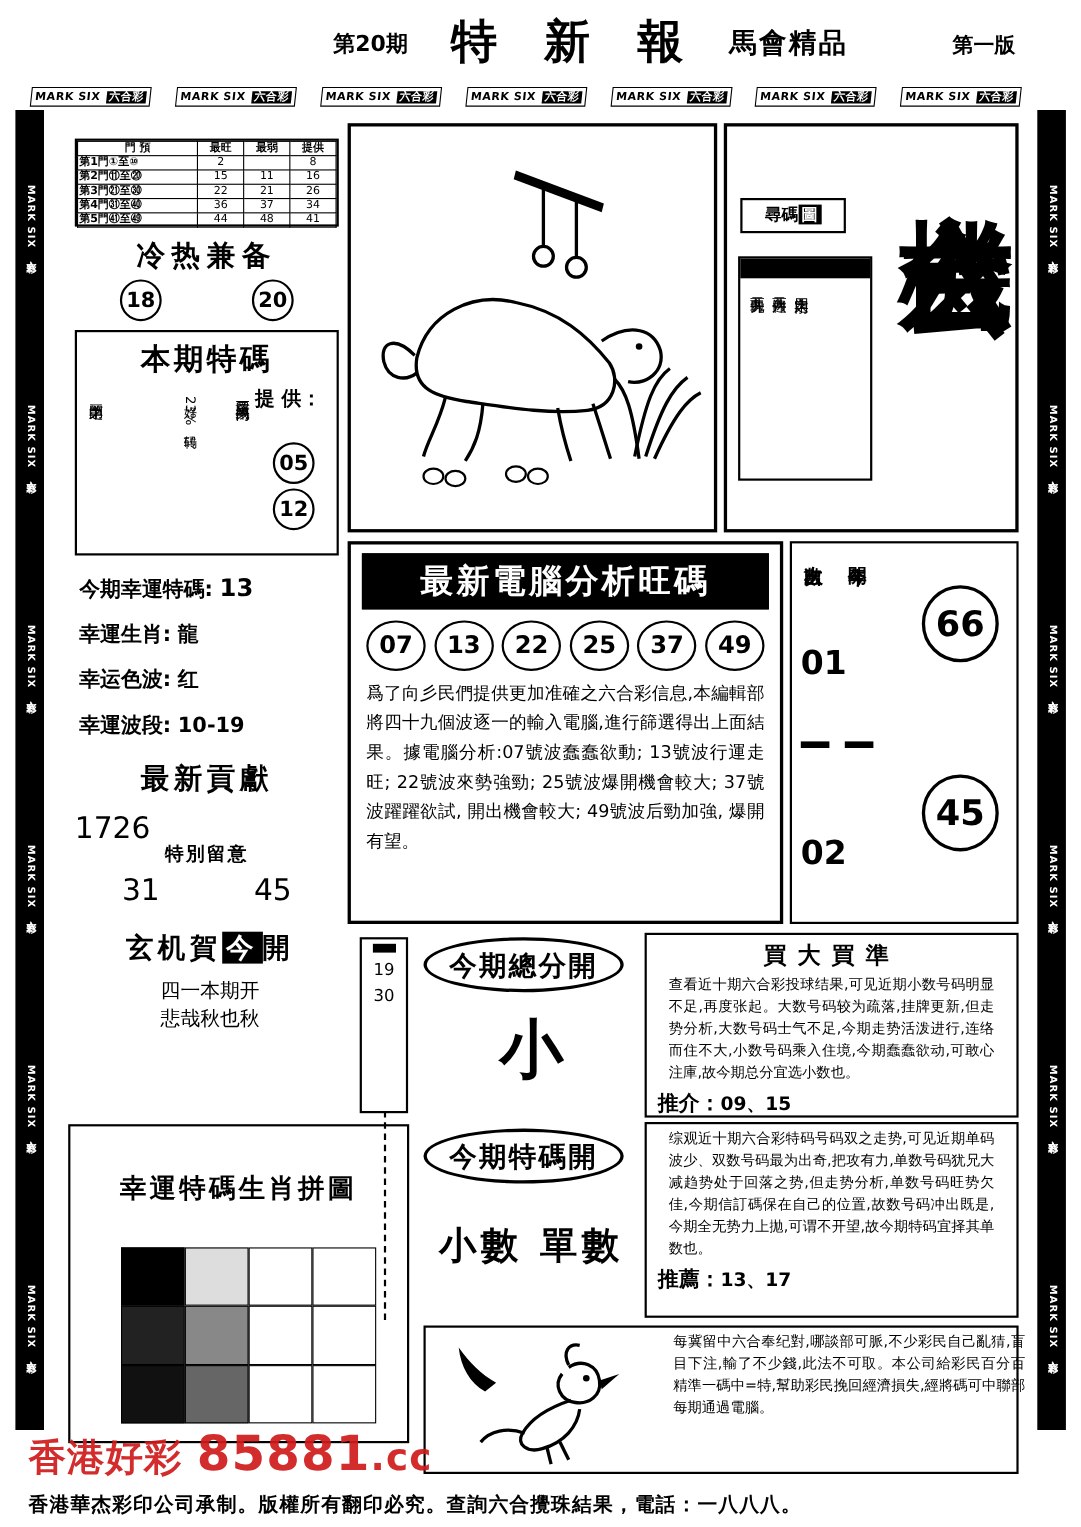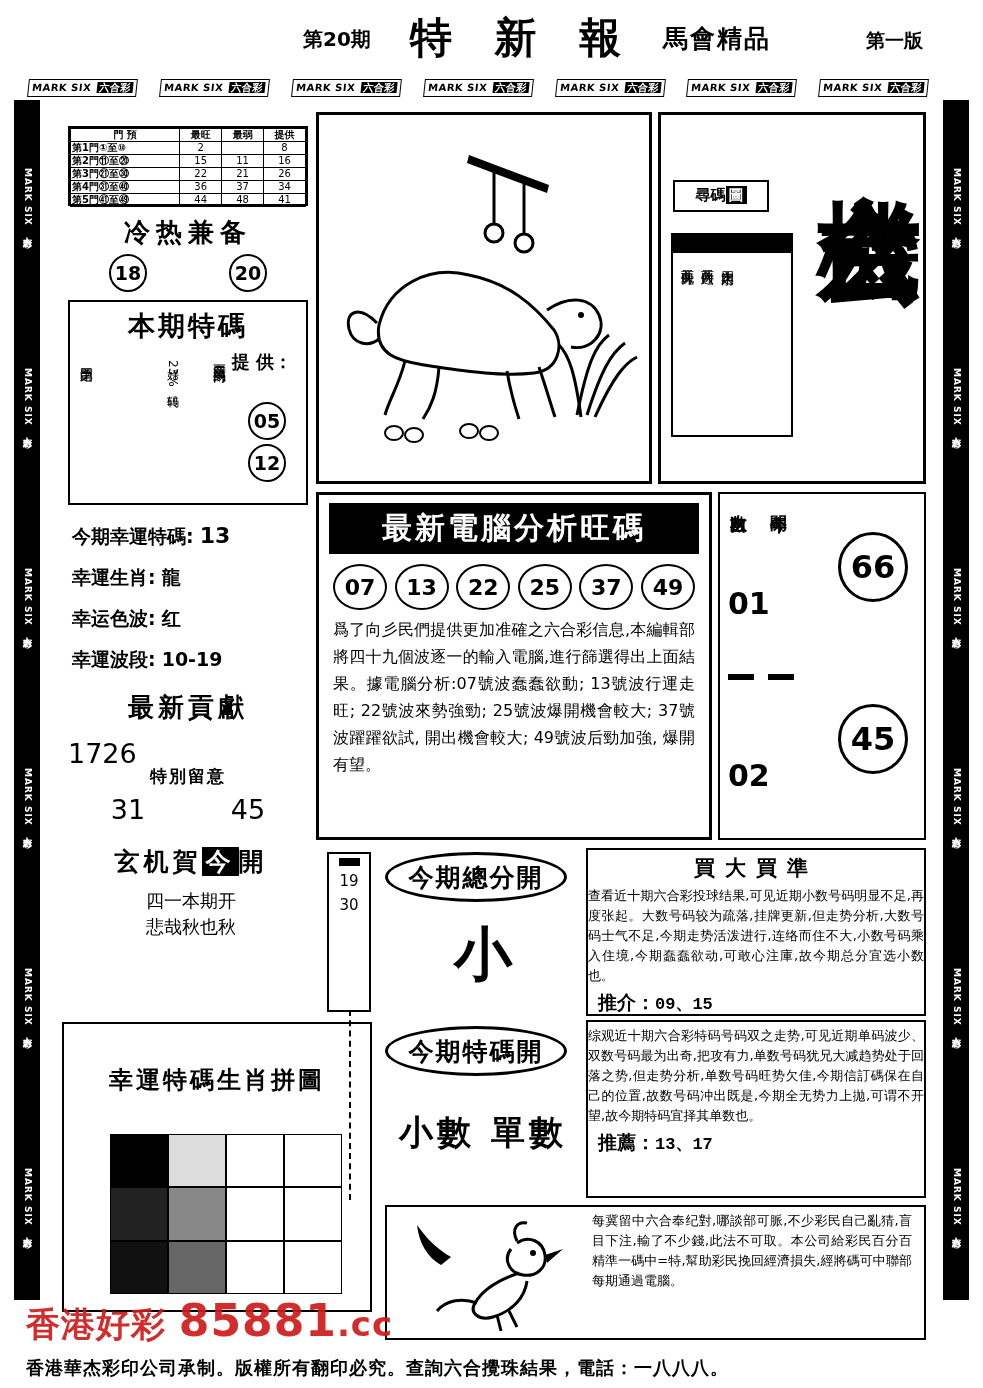--- a/index.html
+++ b/index.html
@@ -163,23 +163,23 @@
     font-size:25px;font-weight:bold;letter-spacing:2px;
   }
   .sumbox .word{text-align:center;font-size:58px;font-weight:bold;margin-top:14px;}
 
   .spbox{position:absolute;left:385px;top:1026px;width:196px;height:175px;}
   .spbox .word2{text-align:center;font-size:34px;font-weight:bold;margin-top:34px;letter-spacing:4px;}
 
   
   .panel{position:absolute;border:2px solid #000;box-sizing:border-box;}
   .panel .head{font-size:21px;font-weight:bold;text-align:center;letter-spacing:10px;padding-top:4px;}
-  .panel .txt{font-size:13px;line-height:20px;padding:4px 0;text-align:justify;}
+  .panel .txt{font-size:13px;line-height:20px;padding:4px 20px;text-align:justify;}
   .panel .rec{font-size:19px;font-weight:bold;padding:0 10px;}
-  .panel .rec .n{font-size:17px;font-family:Liberation Mono, monospace;}
+  .panel .rec .n{font-size:17px;}
 
   .p1{left:586px;top:848px;width:340px;height:168px;}
   .p2{left:586px;top:1020px;width:340px;height:178px;}
   .p3{left:385px;top:1205px;width:541px;height:135px;}
   .p3 .txt{font-size:13px;line-height:20px;}
 
   
   .wm{
     position:absolute;left:26px;bottom:40px;font-size:34px;font-weight:bold;
     color:#cf1b1b;letter-spacing:1px;opacity:.92;

